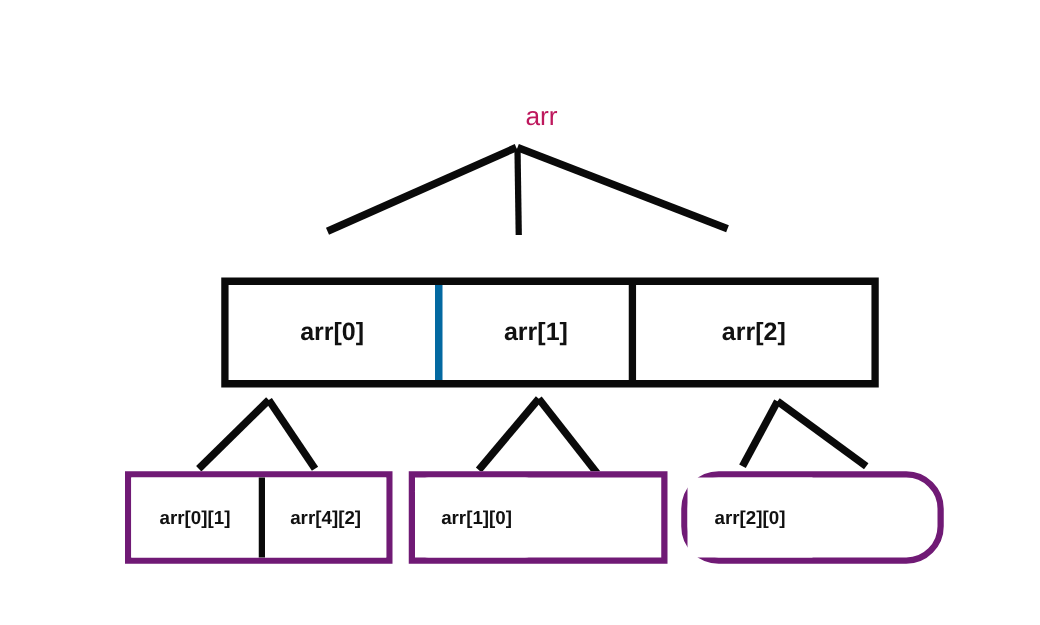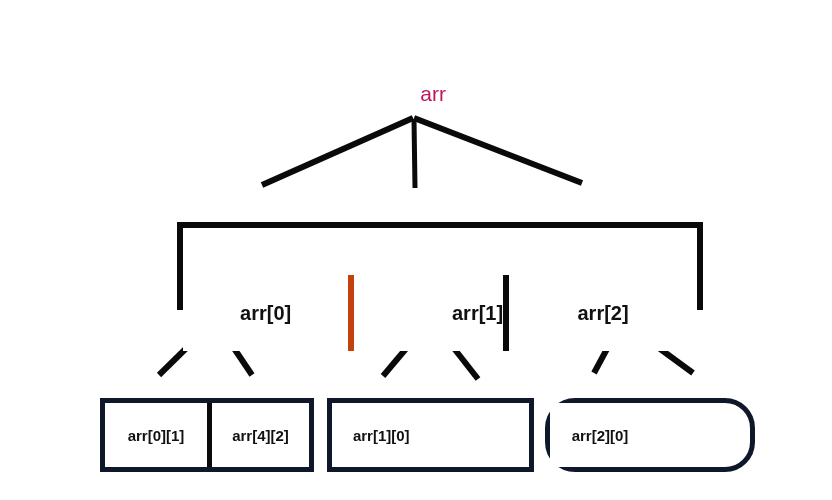--- a/index.html
+++ b/index.html
@@ -66,33 +66,32 @@
     box-sizing: border-box;
     height: 100%;
     display: flex;
     align-items: center;
     justify-content: center;
     background: #ffffff;
     font-size: 20px;
     font-weight: bold;
     color: #111111;
     white-space: nowrap;
-    margin-top: 47px;
   }
   .row-level1 .cell.c0 { width: 169px; }
-  .row-level1 .cell.c1 { width: 164px; border-left: 6px solid #c2410c; border-right: 6px solid #0a0a0a; justify-content: flex-end; }
+  .row-level1 .cell.c1 { width: 164px; border-left: 6px solid #0369a1; border-right: 6px solid #0a0a0a; }
   .row-level1 .cell.c2 { width: 192px; }
 
   
   .group {
     position: absolute;
-    top: 398px;
+    top: 377px;
     height: 74px;
     box-sizing: border-box;
-    border: 5px solid #0f172a;
+    border: 5px solid #701a75;
     background: #ffffff;
     display: flex;
   }
   .group .cell {
     box-sizing: border-box;
     height: 100%;
     display: flex;
     align-items: center;
     justify-content: center;
     background: #ffffff;

